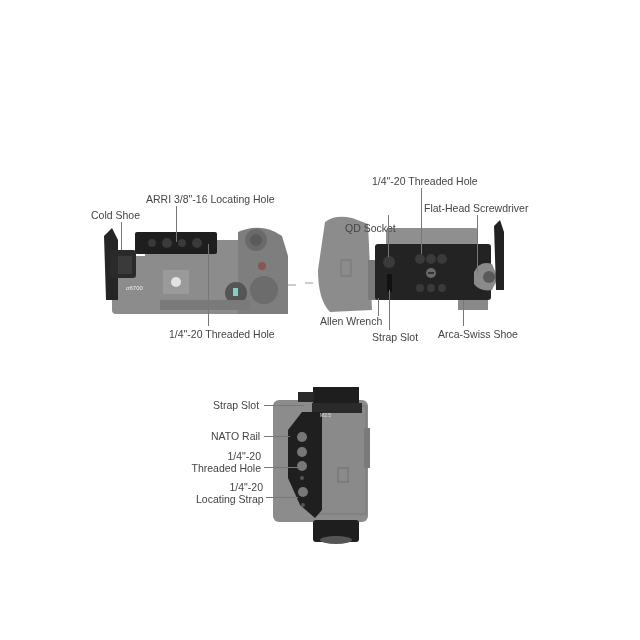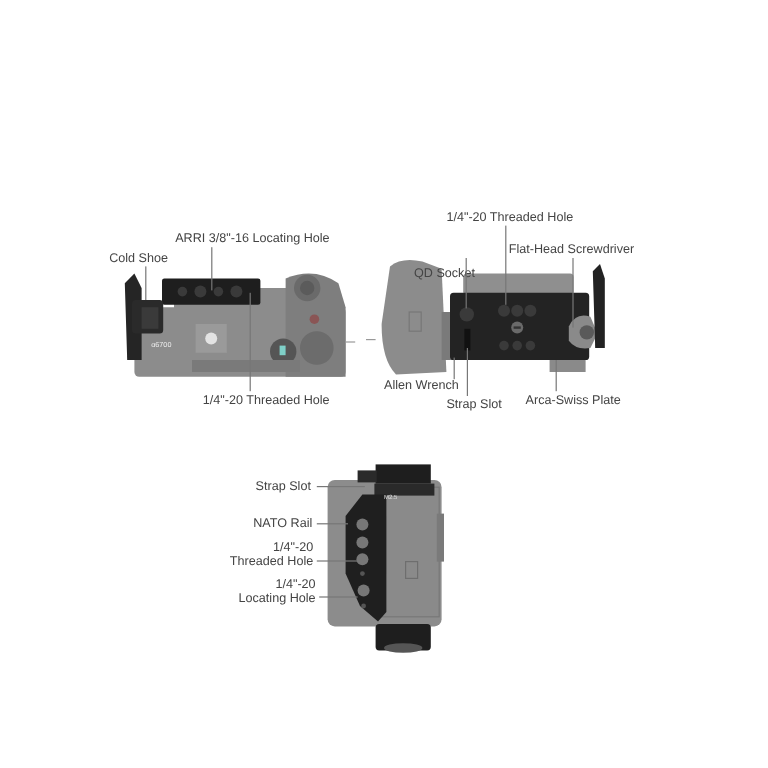--- a/index.html
+++ b/index.html
@@ -94,21 +94,21 @@
 
   <span class="lbl" style="left:424px;top:202px;">Flat-Head Screwdriver</span>
   <div class="line" style="left:477px;top:215px;width:1px;height:58px;"></div>
 
   <span class="lbl" style="left:320px;top:315px;">Allen Wrench</span>
   <div class="line" style="left:378px;top:298px;width:1px;height:18px;"></div>
 
   <span class="lbl" style="left:372px;top:331px;">Strap Slot</span>
   <div class="line" style="left:389px;top:290px;width:1px;height:40px;"></div>
 
-  <span class="lbl" style="left:438px;top:328px;">Arca-Swiss Plate</span>
+  <span class="lbl" style="left:438px;top:328px;">Arca-Swiss Shoe</span>
   <div class="line" style="left:463px;top:300px;width:1px;height:26px;"></div>
 </div>
 
 <div>
   <svg width="640" height="640" style="left:0;top:0;">
 
     <rect x="273" y="400" width="95" height="122" rx="6" fill="#8c8c8c"></rect>
     <rect x="318" y="406" width="48" height="108" fill="#8a8a8a" stroke="#777" stroke-width="1"></rect>
     <rect x="338" y="468" width="10" height="14" fill="none" stroke="#6e6e6e" stroke-width="1"></rect>
     <rect x="364" y="428" width="6" height="40" fill="#7a7a7a"></rect>
@@ -137,16 +137,16 @@
   <div class="line" style="left:264px;top:436px;width:26px;height:1px;"></div>
 
   <div class="abs" style="left:190px;top:450px;width:71px;text-align:right;">
     <div class="lbl r" style="position:static;">1/4"-20</div>
     <div class="lbl r" style="position:static;">Threaded Hole</div>
   </div>
   <div class="line" style="left:264px;top:467px;width:34px;height:1px;"></div>
 
   <div class="abs" style="left:196px;top:481px;width:67px;text-align:right;">
     <div class="lbl r" style="position:static;">1/4"-20</div>
-    <div class="lbl r" style="position:static;">Locating Hole</div>
+    <div class="lbl r" style="position:static;">Locating Strap</div>
   </div>
   <div class="line" style="left:266px;top:497px;width:32px;height:1px;"></div>
 </div>
 
 </body></html>

